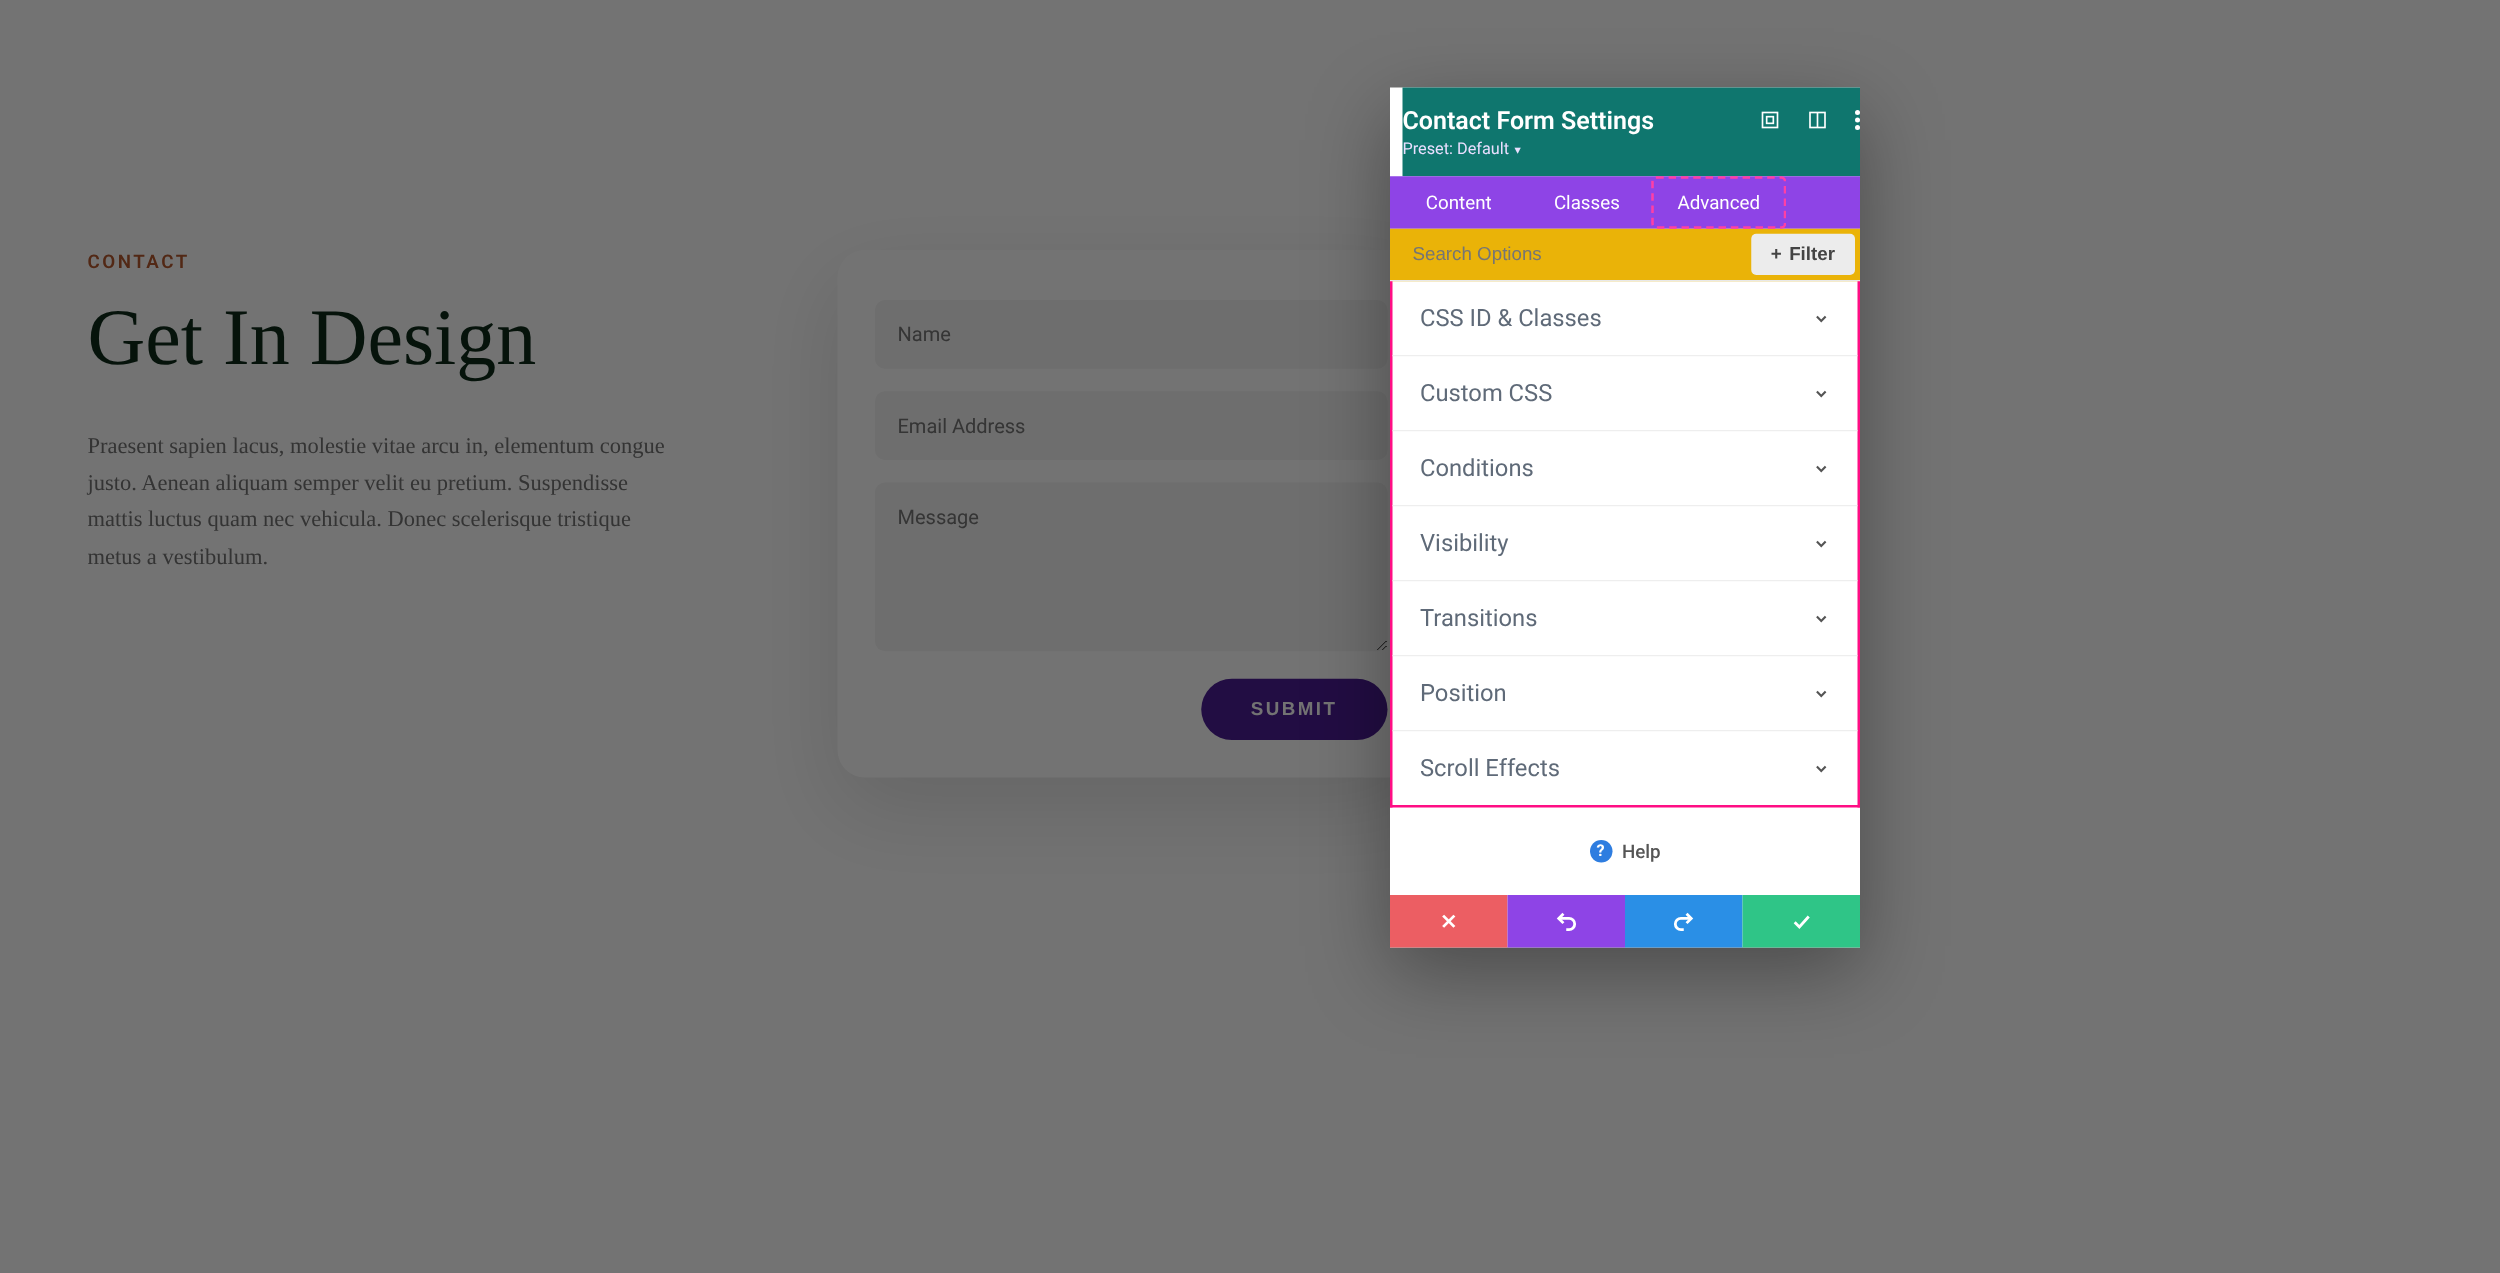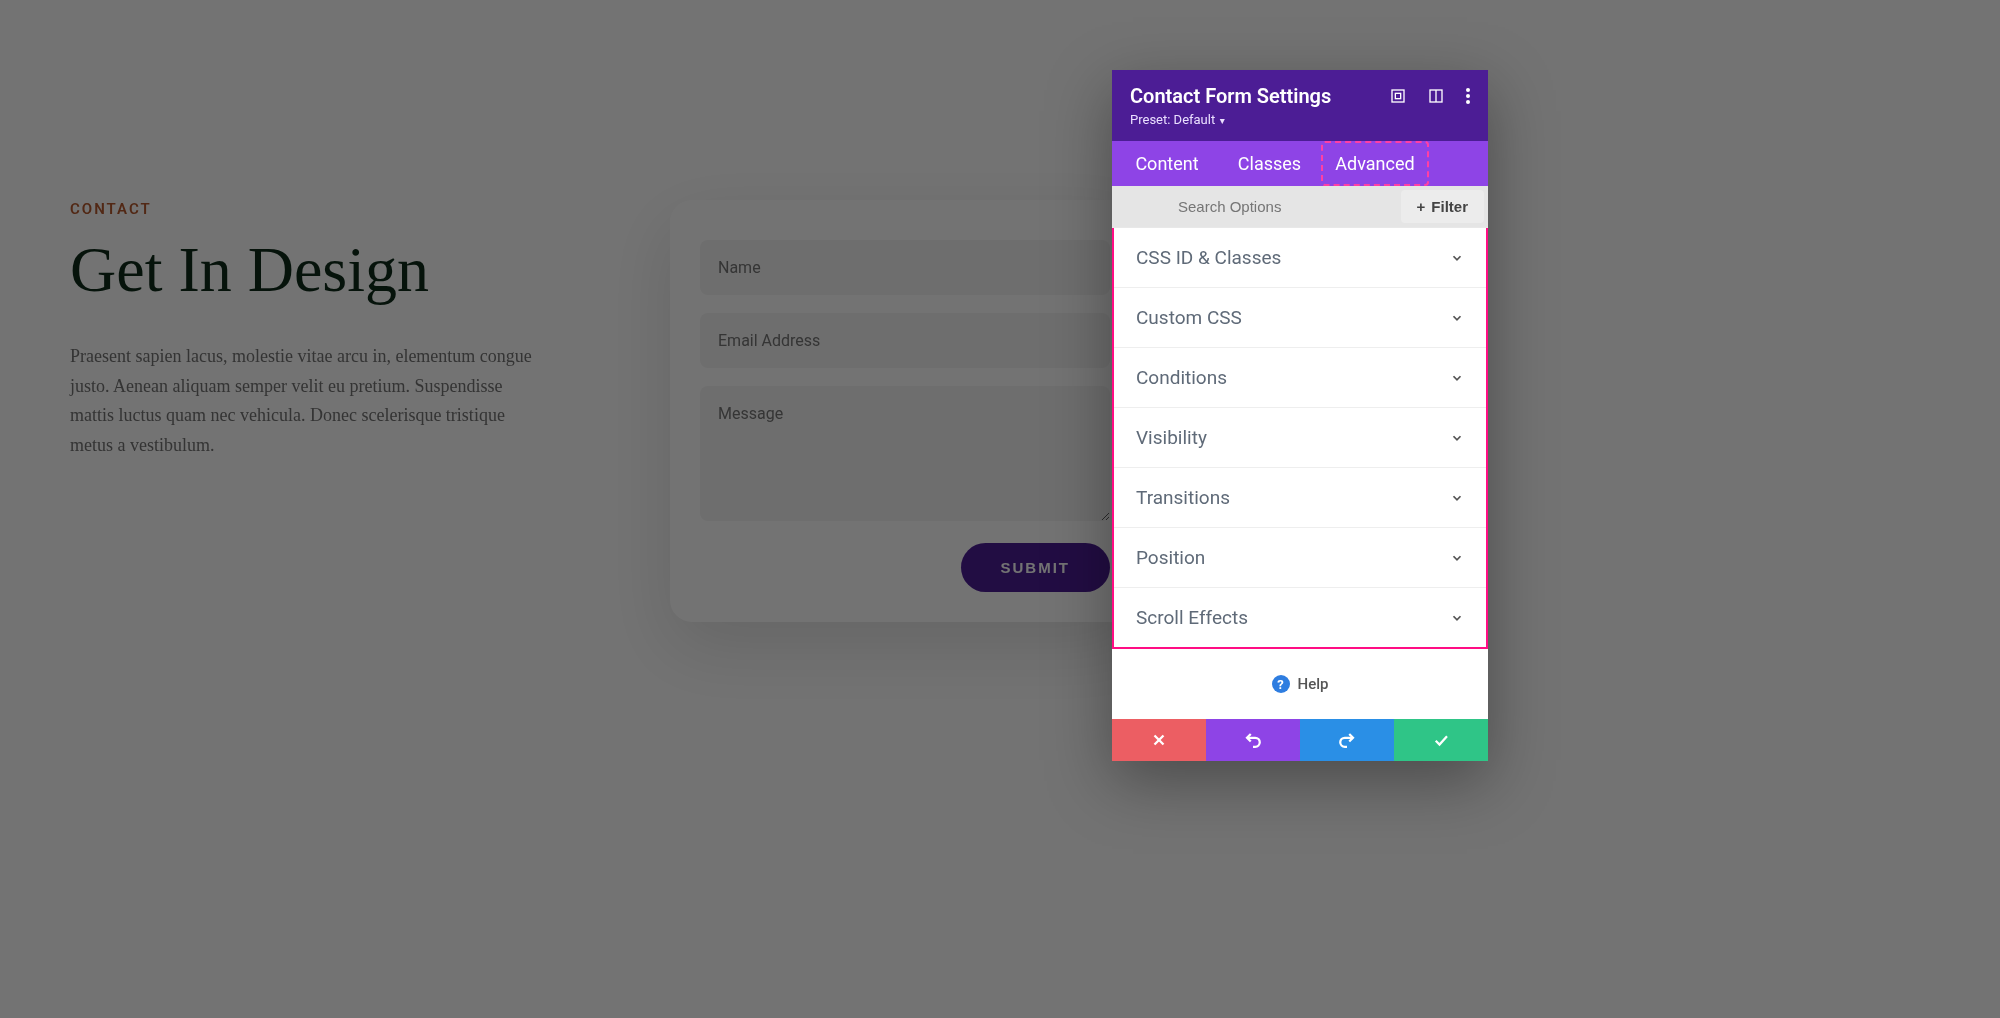--- a/index.html
+++ b/index.html
@@ -88,61 +88,61 @@
 .panel {
   position: absolute;
   top: 70px;
   left: 1112px;
   width: 376px;
   background: #fff;
   box-shadow: 0 20px 60px rgba(0,0,0,.35);
 }
 
 .panel-header {
-  background: #4c1d95;
-  color: #fff;
-  padding: 14px 18px;
+  background: #0f766e;
+  color: #fff;
+  padding: 14px 0;
+  margin-left: 10px;
 }
 .panel-header-row {
   display: flex;
   align-items: center;
   justify-content: space-between;
 }
 .panel-title { font-size: 20px; font-weight: 600; }
 .panel-icons { display: flex; gap: 22px; align-items: center; }
 .panel-icons svg, .panel-icons .dots { cursor: pointer; }
 .panel-preset { font-size: 13px; margin-top: 4px; color: #eadfff; cursor: pointer; }
 .panel-preset .caret { font-size: 10px; margin-left: 2px; }
 
 .tabs {
   display: flex;
   background: #8e44e6;
   color: #fff;
 }
 .tab {
   flex: none;
   padding: 12px 0;
-  font-size: 18px;
+  font-size: 15px;
   cursor: pointer;
 }
 .tab:nth-child(1){ width: 110px; text-align:center; }
 .tab:nth-child(2){ width: 95px; text-align:center; }
 .tab:nth-child(3){ width: 108px; text-align:center; margin-left: 4px; }
 .tab.active {
   border: 2px dashed #ff3fa4;
   border-radius: 4px;
   padding: 10px 0;
 }
 
 .search-row {
   display: flex;
   align-items: stretch;
   border-bottom: 1px solid #e8e8e8;
-  background: #e5e5e5;
-  padding-left: 48px;
+  background: #eab308;
 }
 .search-input {
   flex: 1;
   border: none;
   background: transparent;
   padding: 12px 18px;
   font-size: 15px;
   color: #444;
   outline: none;
 }

